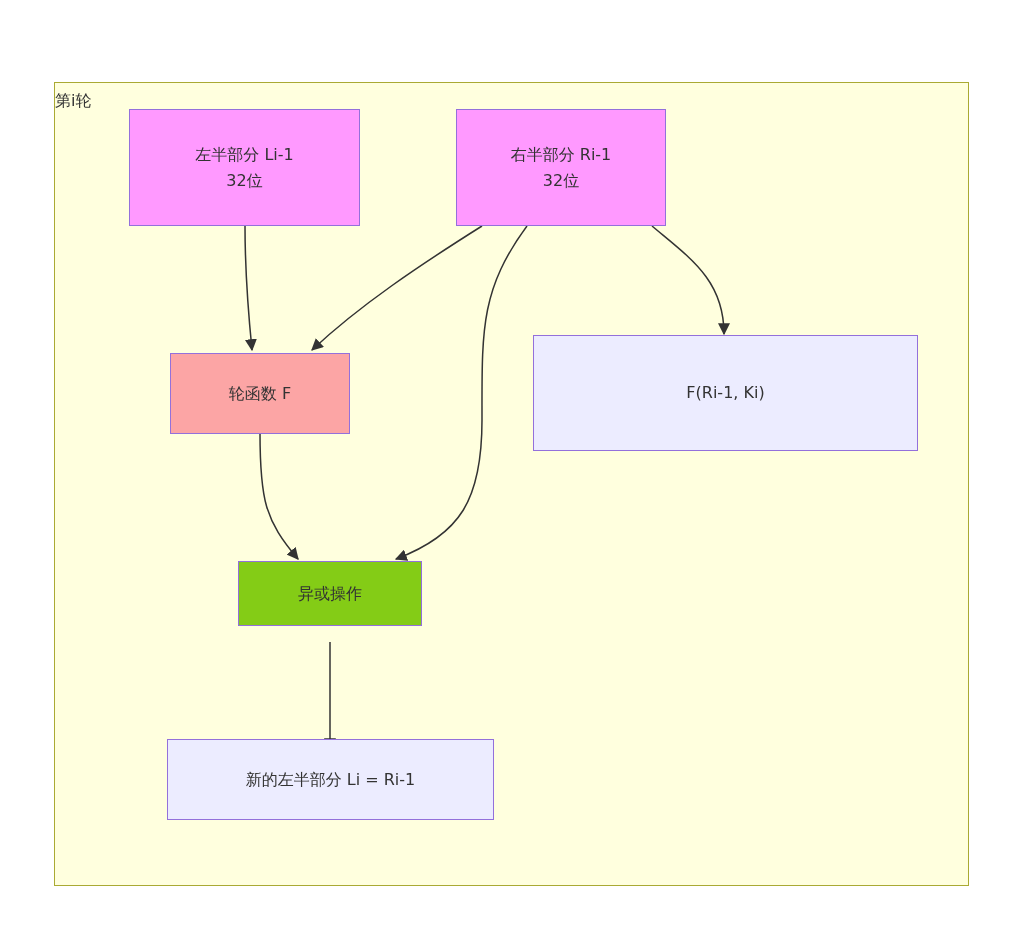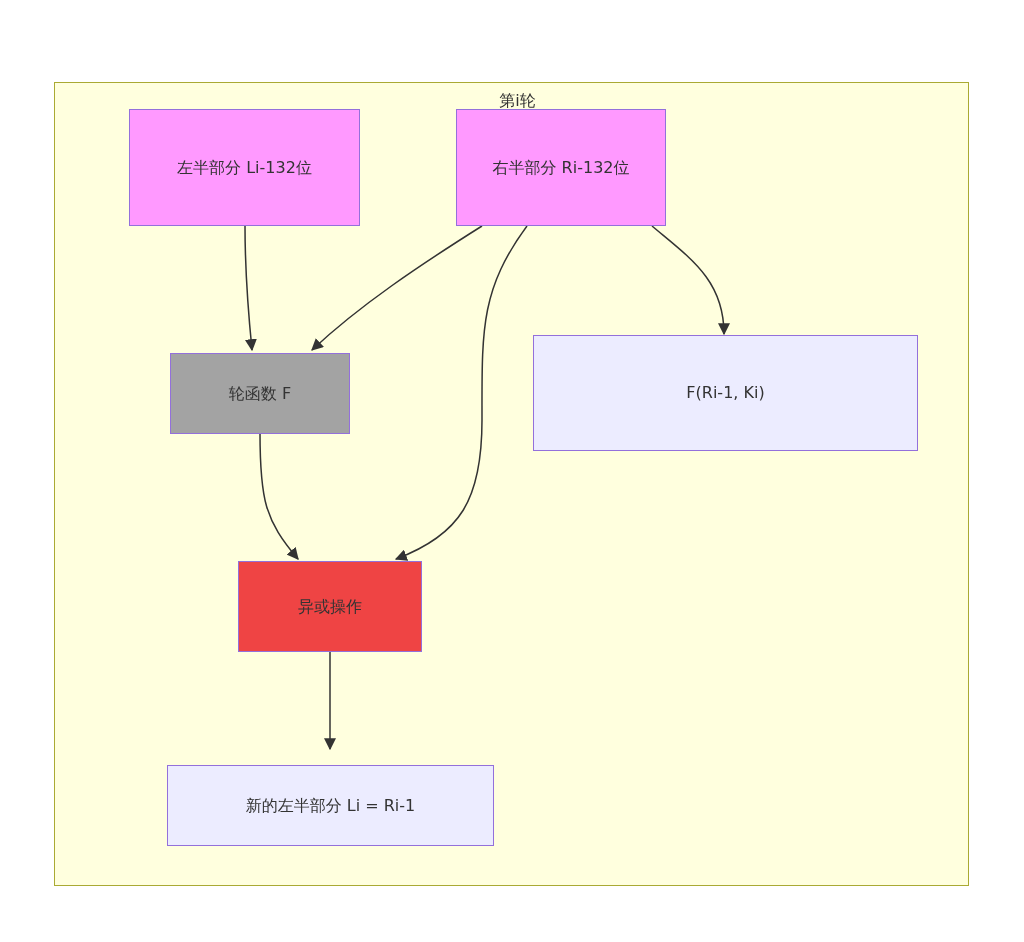--- a/index.html
+++ b/index.html
@@ -1,25 +1,25 @@
 <!DOCTYPE html>
 <html><head>
 <meta charset="utf-8">
 <style>
   html, body { margin: 0; padding: 0; background: #ffffff; }
   body { width: 1024px; height: 942px; position: relative; overflow: hidden;
          font-family: "DejaVu Sans", "Liberation Sans", sans-serif; color: #333333; }
   .cluster { position: absolute; left: 54px; top: 82px; width: 915px; height: 804px;
              background: #ffffde; border: 1px solid #aaaa33; box-sizing: border-box; }
-  .cluster-title { position: absolute; left: 12px; right: 0; top: 8px; text-align: center;
+  .cluster-title { position: absolute; left: 0; right: 0; top: 8px; text-align: left;
                    font-size: 16px; color: #333333; }
   .node { position: absolute; box-sizing: border-box; border: 1px solid #9370db;
           display: flex; align-items: center; justify-content: center; text-align: center;
           font-size: 16px; line-height: 1.6; color: #333333; }
-  .node .lines { display: flex; flex-direction: row; }
+  .node .lines { display: flex; flex-direction: column; }
   svg.edges { position: absolute; left: 0; top: 0; width: 1024px; height: 942px; pointer-events: none; }
   svg.edges path.edge { fill: none; stroke: #333333; stroke-width: 1.5; }
 </style>
 </head>
 <body>
 
 <div class="cluster">
   <div class="cluster-title">第i轮</div>
 </div>
 
@@ -44,35 +44,35 @@
   </div>
 </div>
 
 <div class="node" style="left:456px; top:109px; width:210px; height:117px; background:#ff99ff;">
   <div class="lines">
     <span>右半部分 Ri-1</span>
     <span>32位</span>
   </div>
 </div>
 
-<div class="node" style="left:170px; top:353px; width:180px; height:81px; background:#a3a3a3;">
+<div class="node" style="left:170px; top:353px; width:180px; height:81px; background:#fca5a5;">
   <div class="lines">
     <span>轮函数 F</span>
   </div>
 </div>
 
 <div class="node" style="left:533px; top:335px; width:385px; height:116px; background:#ececff;">
   <div class="lines">
     <span>F(Ri-1, Ki)</span>
   </div>
 </div>
 
-<div class="node" style="left:238px; top:561px; width:184px; height:91px; background:#ef4444;">
+<div class="node" style="left:238px; top:561px; width:184px; height:65px; background:#84cc16;">
   <div class="lines">
     <span>异或操作</span>
   </div>
 </div>
 
-<div class="node" style="left:167px; top:765px; width:327px; height:81px; background:#ececff;">
+<div class="node" style="left:167px; top:739px; width:327px; height:81px; background:#ececff;">
   <div class="lines">
     <span>新的左半部分 Li = Ri-1</span>
   </div>
 </div>
 
 </body></html>

